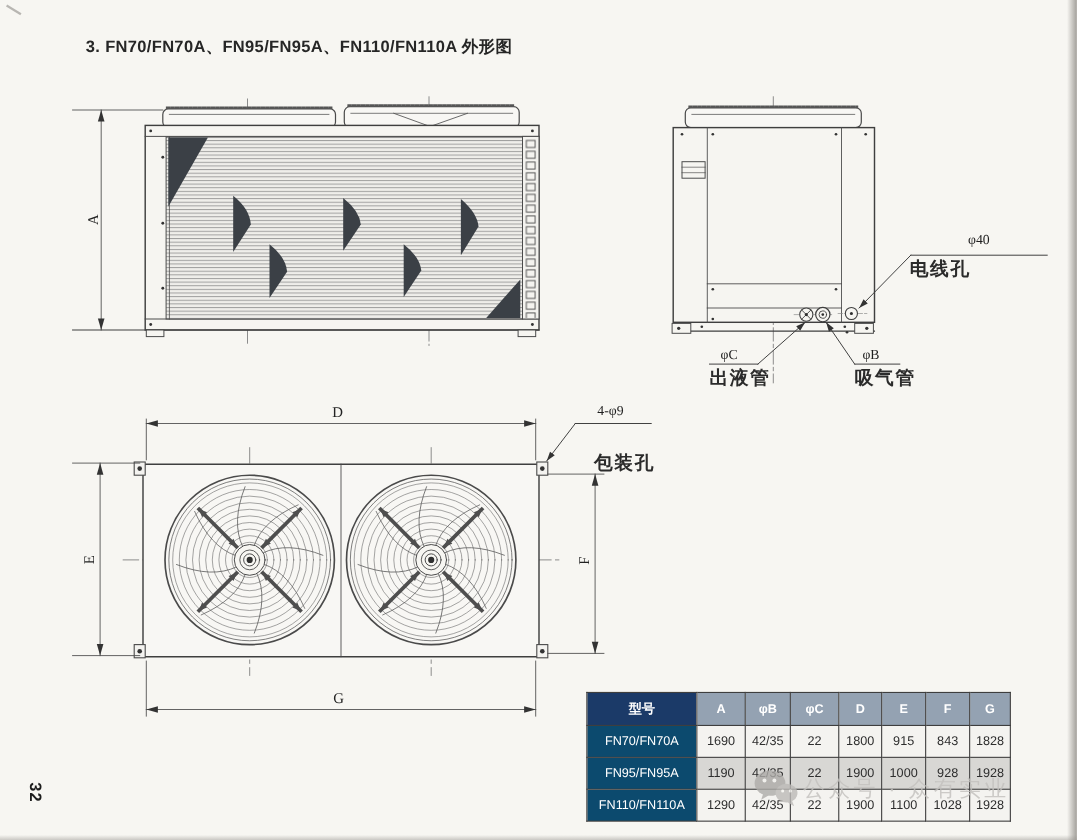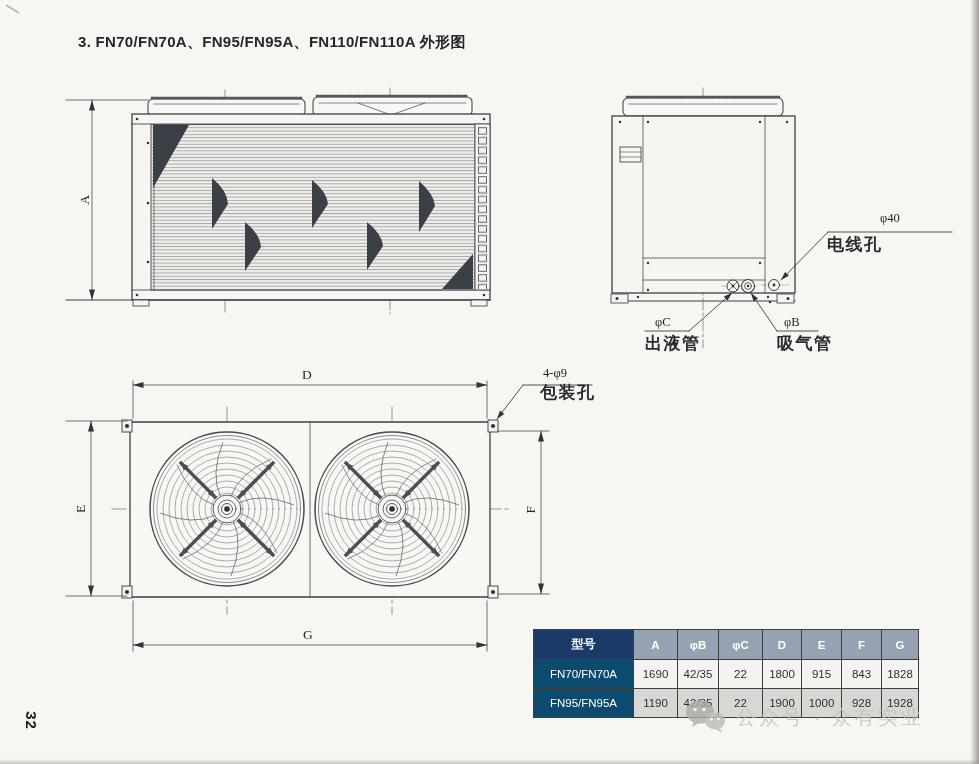--- a/index.html
+++ b/index.html
@@ -32,21 +32,21 @@
   }
   .dim-table th{height:21px;font-weight:bold;color:#fff;}
   .dim-table td{height:20px;}
   .th-model{background:#1b3a68;font-size:12px;}
   .th-dim{background:#94a2b2;font-size:11.5px;font-weight:normal;}
   .td-model{background:#0c4a6e;color:#fff;font-size:11.5px;}
   .row-a .td-val{background:#f4f3f0;}
   .row-b .td-val{background:#d8d7d4;}
   
   .watermark{
-    left:684px;top:698px;display:flex;align-items:center;gap:10px;opacity:.8;
+    left:684px;top:698px;display:flex;align-items:center;gap:4px;opacity:.8;
   }
   .watermark .wm-text{
     font-size:20px;color:#c3c1be;font-weight:500;letter-spacing:3px;white-space:nowrap;
   }
   .edge-right{
     right:0;top:0;bottom:0;width:9px;
     background:linear-gradient(to right, rgba(160,156,150,0), rgba(140,137,132,.8));
   }
   .edge-bottom{
     left:0;right:0;bottom:0;height:5px;
@@ -293,21 +293,21 @@
 <div class="abs dim-letter" style="left:303px;top:628px;">G</div>
 
 <div class="abs ann-dia" style="left:836px;top:212px;margin-left:44px;">φ40</div>
 <div class="abs ann-cn" style="left:827px;top:236px;">电线孔</div>
 <div class="abs ann-dia" style="left:655px;top:316px;">φC</div>
 <div class="abs ann-cn" style="left:645px;top:335px;">出液管</div>
 <div class="abs ann-dia" style="left:784px;top:316px;">φB</div>
 <div class="abs ann-cn" style="left:777px;top:335px;">吸气管</div>
 
 <div class="abs ann-dia" style="left:543px;top:367px;">4-φ9</div>
-<div class="abs ann-cn" style="left:540px;top:384px;">包装孔</div>
+<div class="abs ann-cn" style="left:540px;top:412px;">包装孔</div>
 
 <table class="dim-table">
   <colgroup>
     <col style="width:100px">
       <col style="width:44px">
       <col style="width:41px">
       <col style="width:44px">
     <col style="width:39px">
       <col style="width:40px">
       <col style="width:40px">
@@ -337,20 +337,30 @@
   <tr class="row-b">
     <td class="td-model">FN95/FN95A</td>
     <td class="td-val">1190</td>
     <td class="td-val">42/35</td>
     <td class="td-val">22</td>
     <td class="td-val">1900</td>
     <td class="td-val">1000</td>
     <td class="td-val">928</td>
     <td class="td-val">1928</td>
   </tr>
+  <tr class="row-a">
+    <td class="td-model">FN110/FN110A</td>
+    <td class="td-val">1290</td>
+    <td class="td-val">42/35</td>
+    <td class="td-val">22</td>
+    <td class="td-val">1900</td>
+    <td class="td-val">1100</td>
+    <td class="td-val">1028</td>
+    <td class="td-val">1928</td>
+  </tr>
 </tbody>
   </table>
 
 <div class="abs watermark">
   <svg width="42" height="38" viewBox="0 0 42 38">
     <ellipse cx="16" cy="14" rx="14" ry="11.5" fill="#aeaca9"></ellipse>
     <path d="M10,23 L8,29 L15,25 Z" fill="#aeaca9"></path>
     <circle cx="11" cy="11.5" r="1.8" fill="#f7f6f2"></circle>
     <circle cx="20" cy="11.5" r="1.8" fill="#f7f6f2"></circle>
     <ellipse cx="31" cy="23" rx="10" ry="8.5" fill="#bcbab7"></ellipse>

